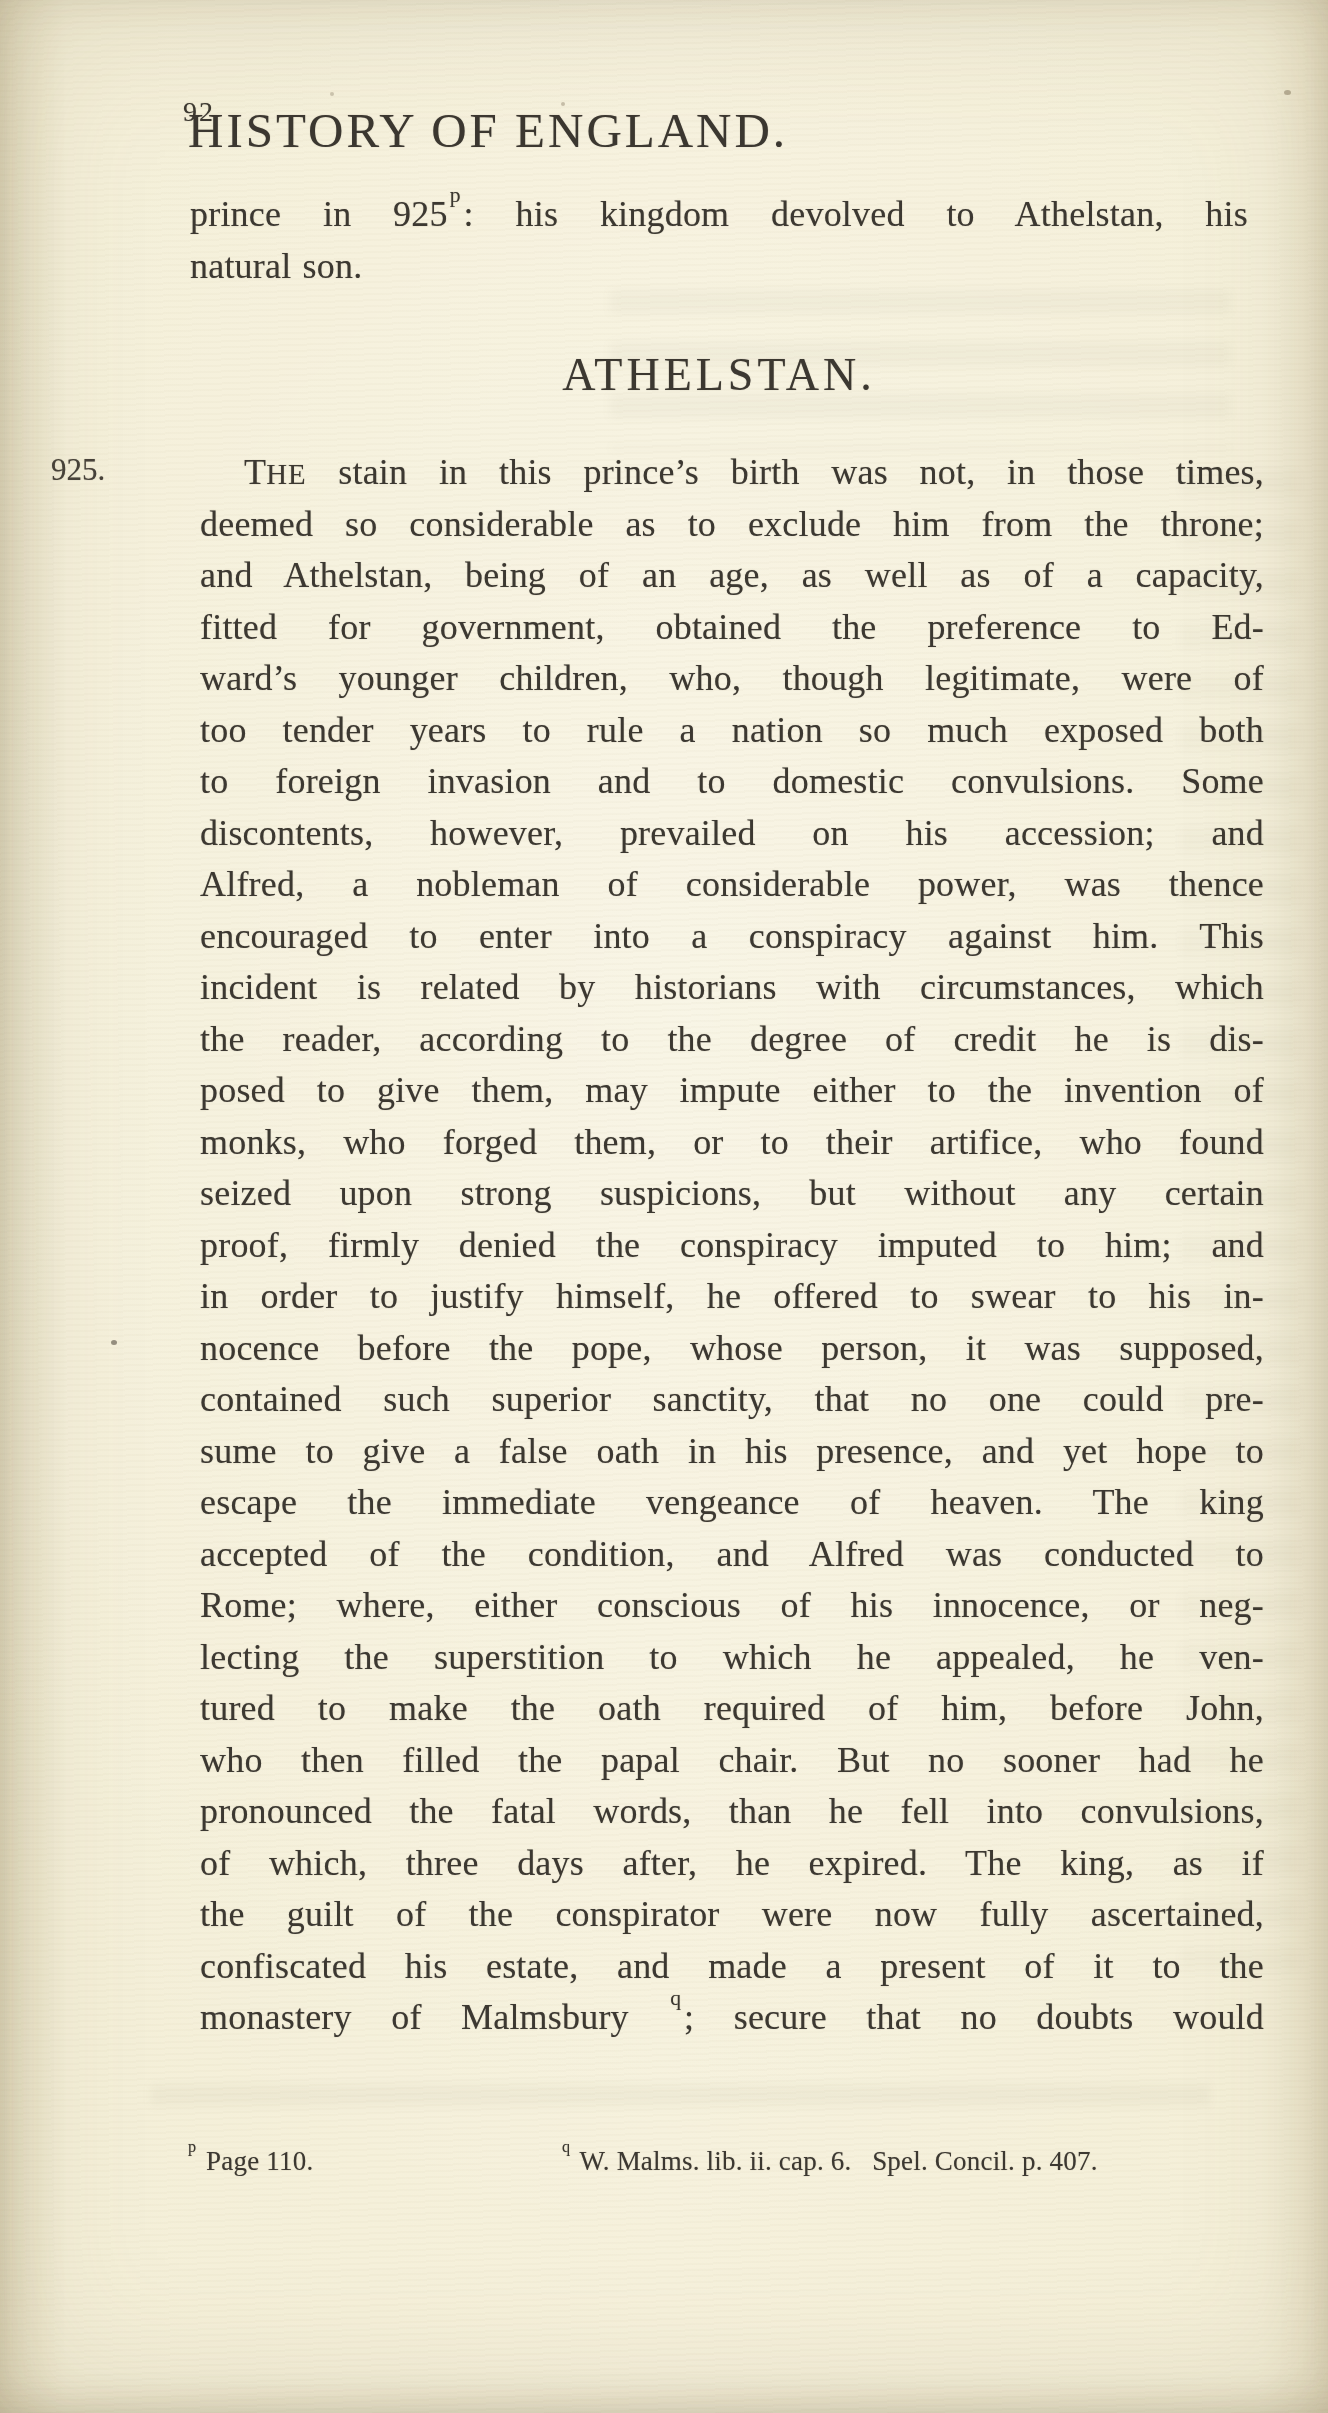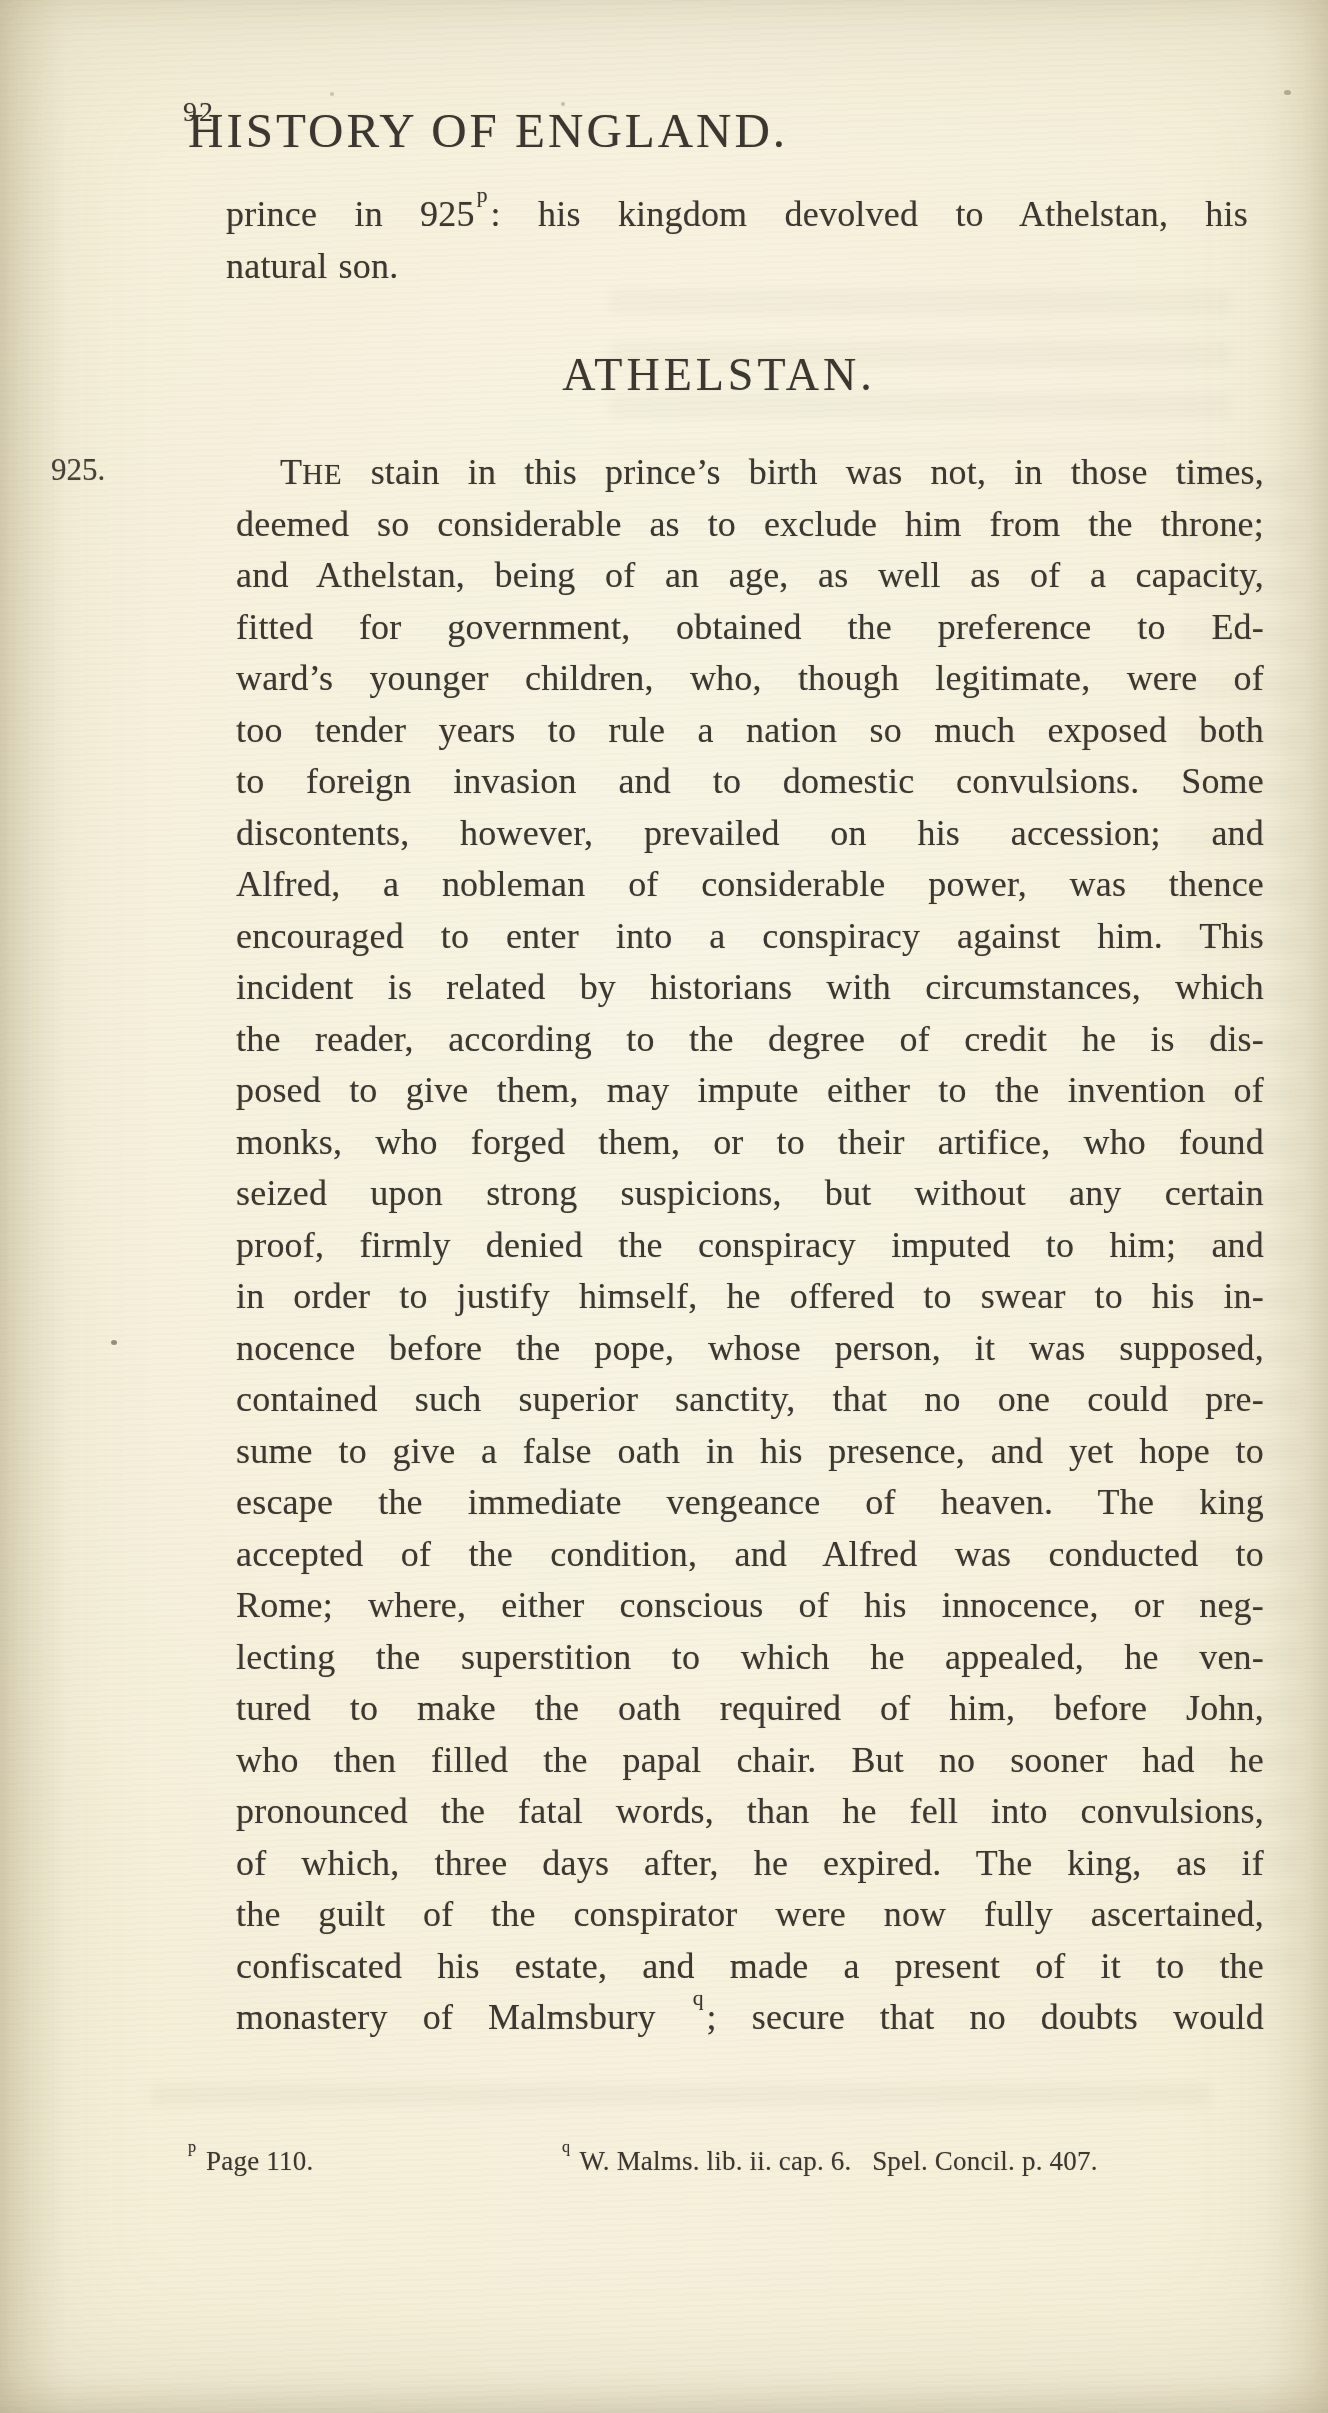--- a/index.html
+++ b/index.html
@@ -19,21 +19,21 @@
     background:repeating-linear-gradient(178deg, rgba(160,145,105,.035) 0 2px, rgba(255,255,255,0) 2px 6px); }
 
   .pagenum  { position:absolute; left:183px; top:96px; font-size:28px; letter-spacing:2px; }
   .runtitle { position:absolute; left:188px; top:102px; width:1062px; text-align:left;
               font-size:49px; letter-spacing:3px; white-space:nowrap; }
 
   .intro    { position:absolute; left:190px; top:189px; width:1058px; }
   .bodypara { position:absolute; left:200px; top:447px; width:1064px; }
 
   .line { font-size:36px; line-height:51.5px; height:51.5px; overflow:hidden;
-          text-align:justify; text-align-last:justify; letter-spacing:.2px; word-spacing:2px;margin-left:36px; }
+          text-align:justify; text-align-last:justify; letter-spacing:.2px; word-spacing:2px; }
   .line:not(.ragged)::after { content:""; display:inline-block; width:100%; height:0; }
   .line.ragged { text-align:left; text-align-last:left; }
   .line.indent { padding-left:44px; }
 
   .heading { position:absolute; left:188px; top:348px; width:1062px; margin:0;
              text-align:center; font-size:46px; font-weight:normal; letter-spacing:4px; }
 
   .marginnote { position:absolute; left:51px; top:452px; font-size:31px; color:#47423a; }
 
   .footnote { position:absolute; font-size:27px; letter-spacing:.2px; white-space:pre;margin-left:36px; }

